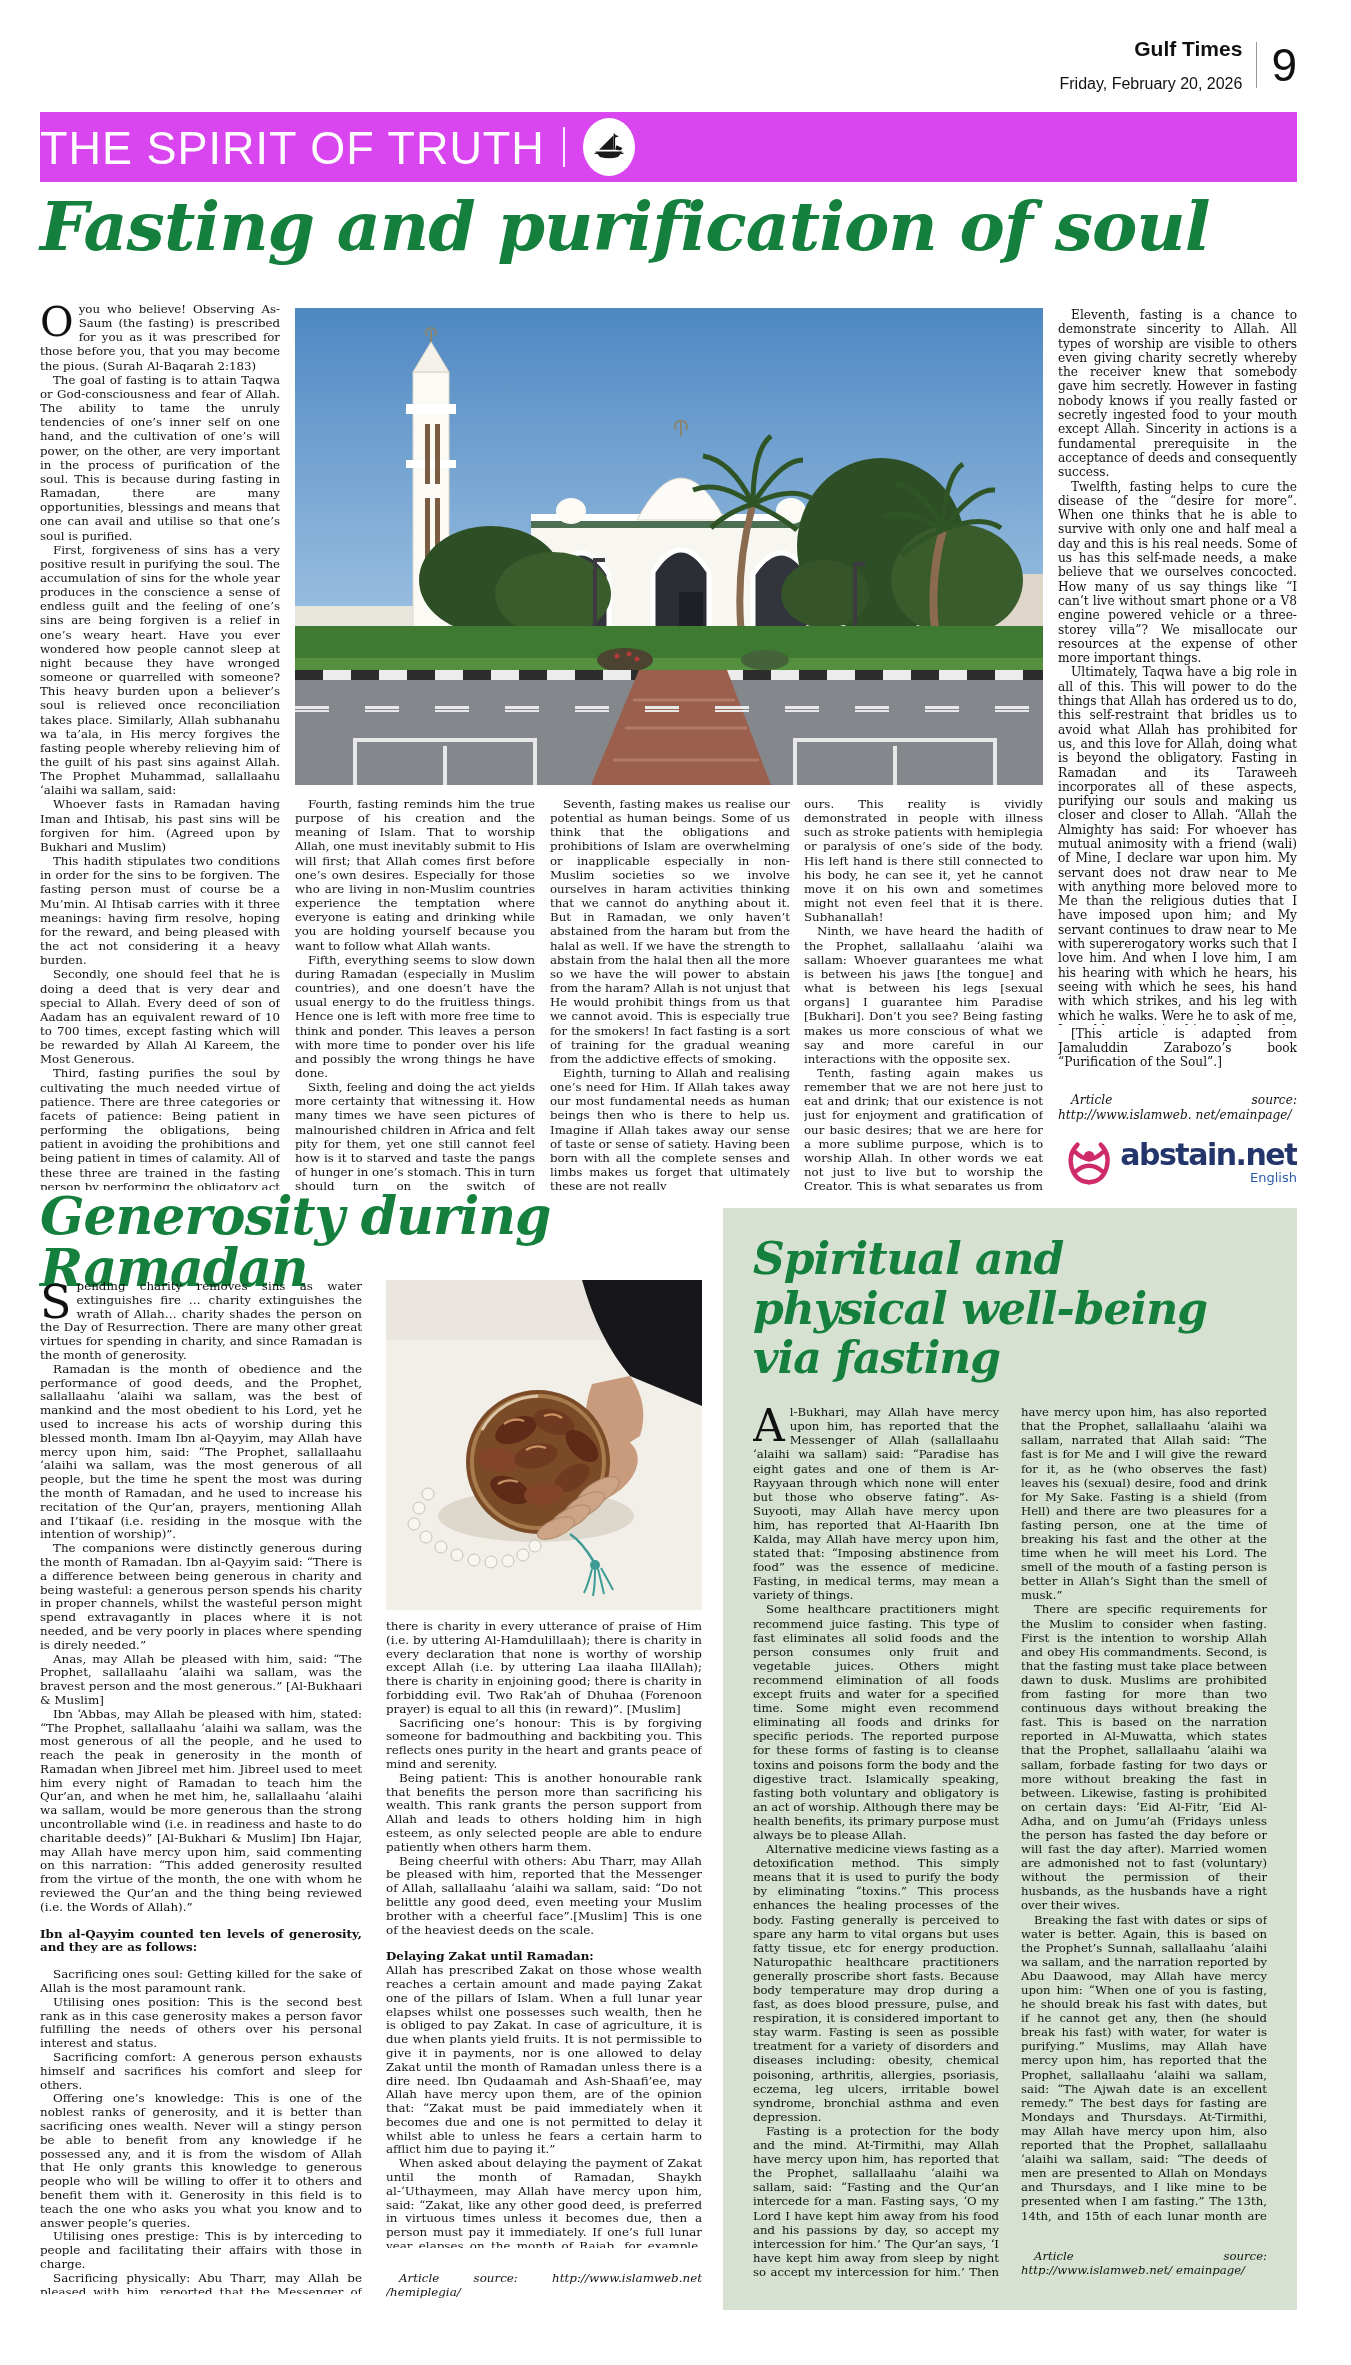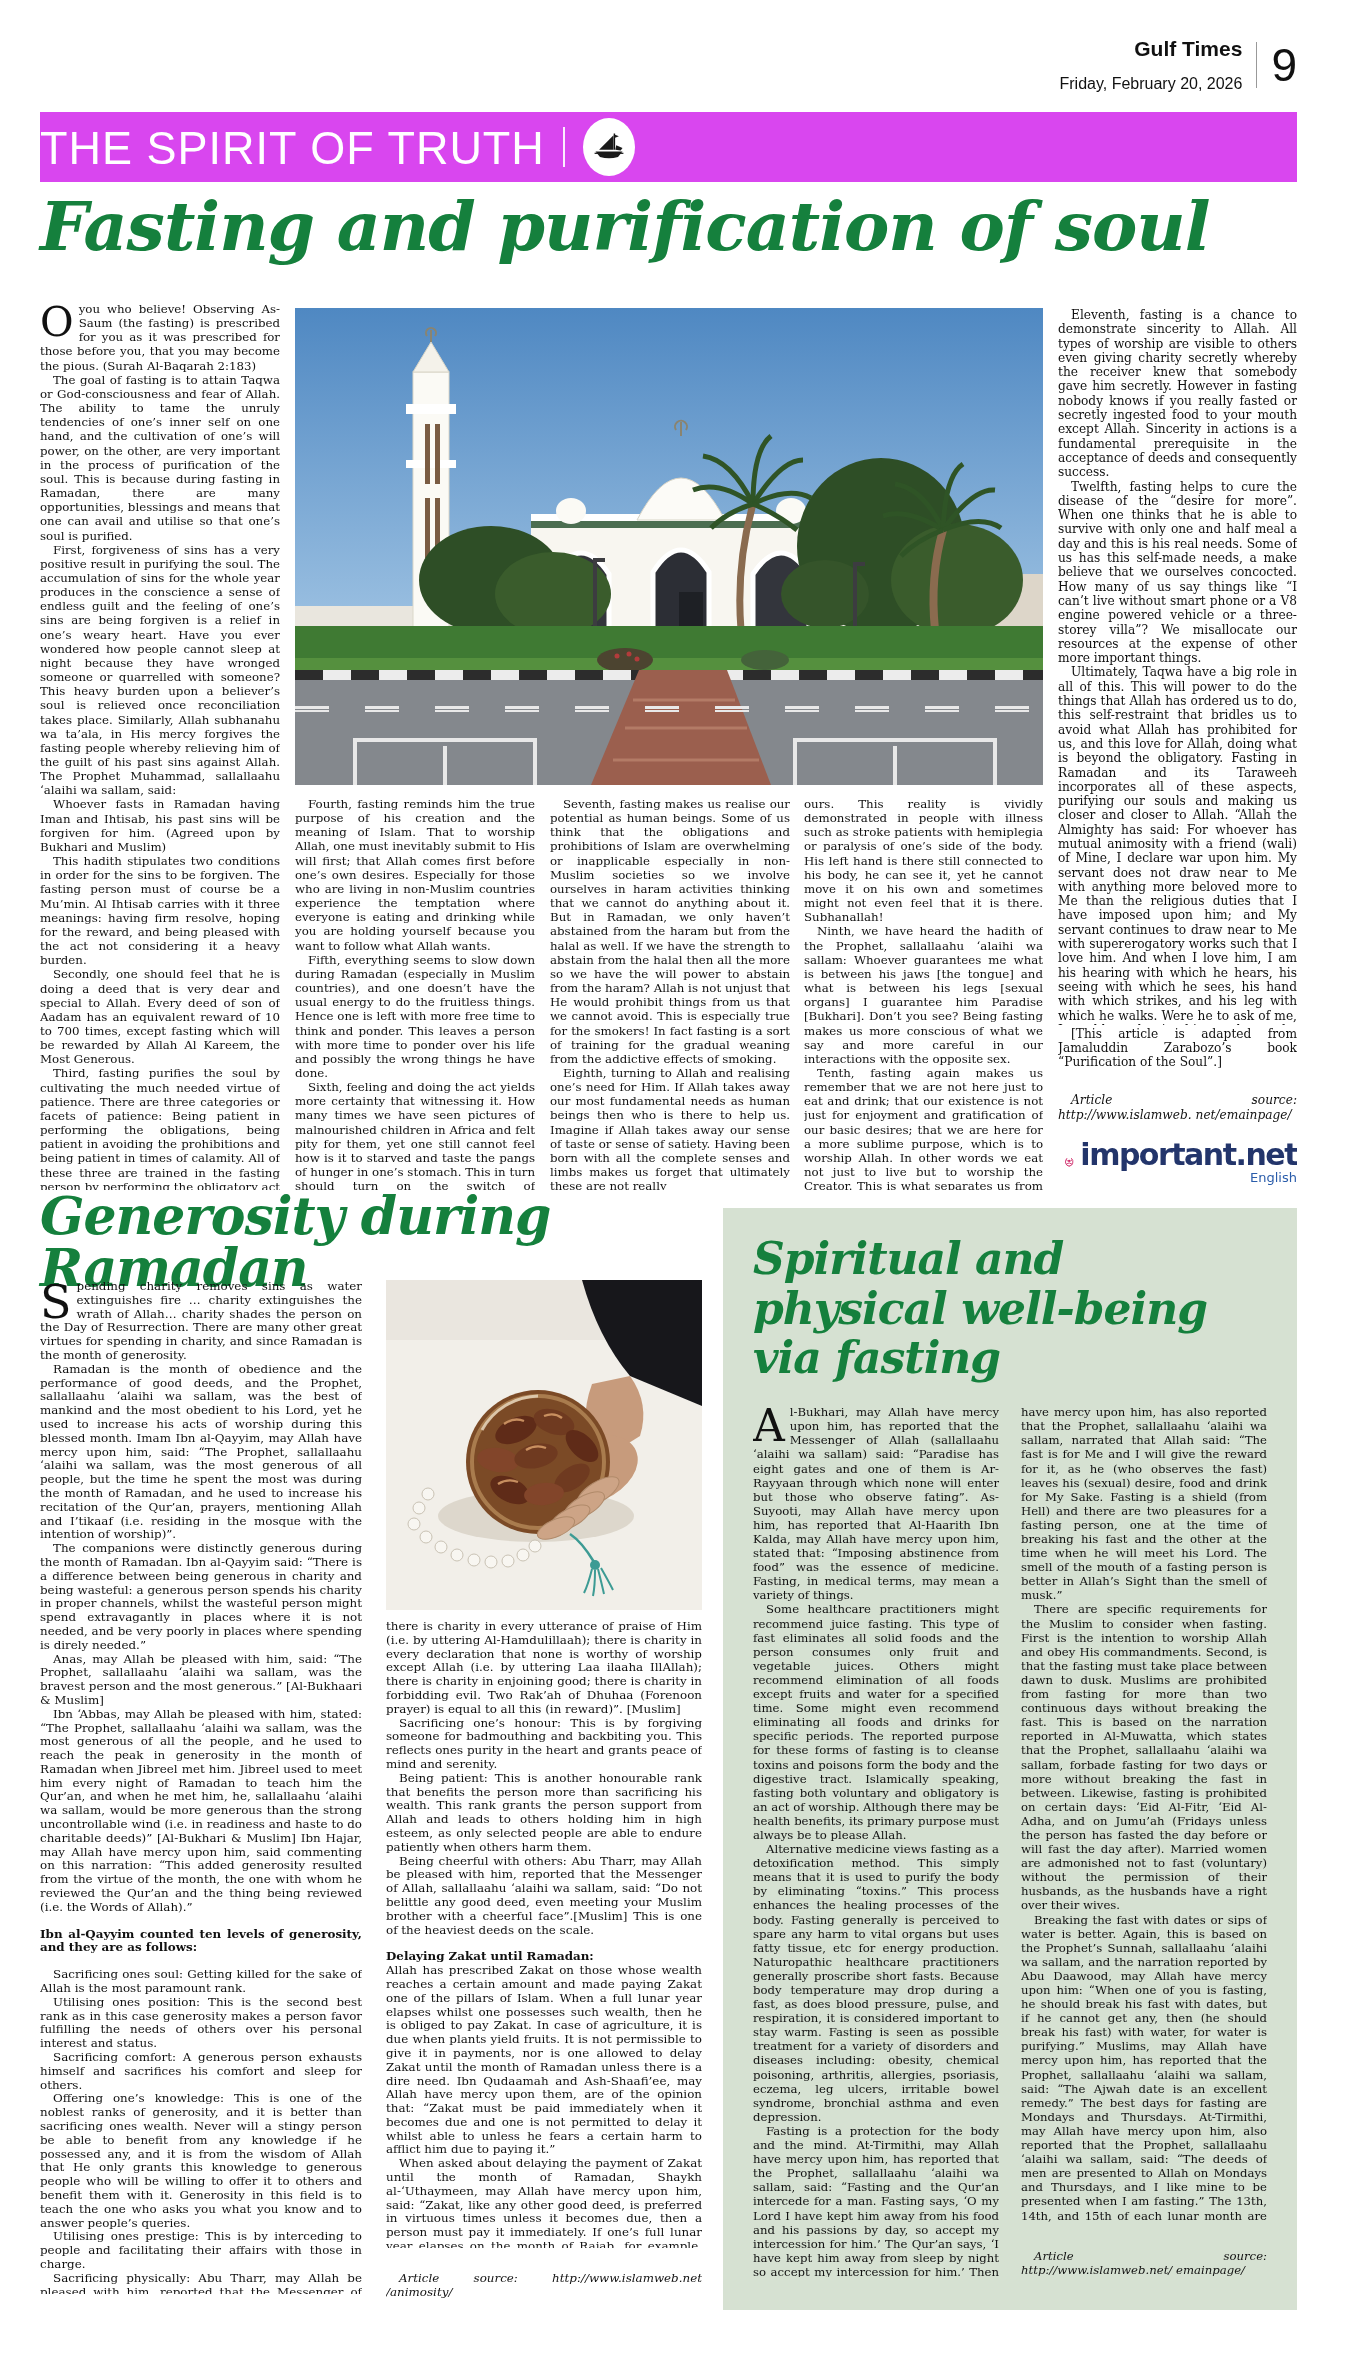--- a/index.html
+++ b/index.html
@@ -232,21 +232,21 @@
       <svg width="52" height="52" viewBox="0 0 52 52">
         <g stroke="#cf2a6a" stroke-width="4.5" fill="none" stroke-linecap="round">
           <path d="M14 8 Q4 18 8 32 Q12 46 26 47"></path>
           <path d="M38 8 Q48 18 44 32 Q40 46 26 47"></path>
           <path d="M12 16 Q26 30 40 16"></path>
           <path d="M12 36 Q26 24 40 36"></path>
         </g>
         <circle cx="26" cy="20" r="5.5" fill="#cf2a6a"></circle>
       </svg>
       <span class="iw-text">
-        <span class="iw-brand">important.net</span>
+        <span class="iw-brand">abstain.net</span>
         <span class="iw-lang">English</span>
       </span>
     </div>
   </section>
 
   <h2 class="hl hl2">Generosity during Ramadan</h2>
 
   <section class="col a2 g1">
       <p class="para drop"><span class="cap">S</span>pending charity removes sins as water extinguishes fire … charity extinguishes the wrath of Allah… charity shades the person on the Day of Resurrection. There are many other great virtues for spending in charity, and since Ramadan is the month of generosity.</p>
       <p class="para">Ramadan is the month of obedience and the performance of good deeds, and the Prophet, sallallaahu ‘alaihi wa sallam, was the best of mankind and the most obedient to his Lord, yet he used to increase his acts of worship during this blessed month. Imam Ibn al-Qayyim, may Allah have mercy upon him, said: “The Prophet, sallallaahu ‘alaihi wa sallam, was the most generous of all people, but the time he spent the most was during the month of Ramadan, and he used to increase his recitation of the Qur’an, prayers, mentioning Allah and I’tikaaf (i.e. residing in the mosque with the intention of worship)”.</p>
@@ -319,21 +319,21 @@
     </figure>
     <div class="flow">
         <p class="para flush">there is charity in every utterance of praise of Him (i.e. by uttering Al-Hamdulillaah); there is charity in every declaration that none is worthy of worship except Allah (i.e. by uttering Laa ilaaha IllAllah); there is charity in enjoining good; there is charity in forbidding evil. Two Rak’ah of Dhuhaa (Forenoon prayer) is equal to all this (in reward)”. [Muslim]</p>
         <p class="para">Sacrificing one’s honour: This is by forgiving someone for badmouthing and backbiting you. This reflects ones purity in the heart and grants peace of mind and serenity.</p>
         <p class="para">Being patient: This is another honourable rank that benefits the person more than sacrificing his wealth. This rank grants the person support from Allah and leads to others holding him in high esteem, as only selected people are able to endure patiently when others harm them.</p>
         <p class="para">Being cheerful with others: Abu Tharr, may Allah be pleased with him, reported that the Messenger of Allah, sallallaahu ‘alaihi wa sallam, said: “Do not belittle any good deed, even meeting your Muslim brother with a cheerful face”.[Muslim] This is one of the heaviest deeds on the scale.</p>
         <p class="para bold flush gap">Delaying Zakat until Ramadan:</p>
         <p class="para flush">Allah has prescribed Zakat on those whose wealth reaches a certain amount and made paying Zakat one of the pillars of Islam. When a full lunar year elapses whilst one possesses such wealth, then he is obliged to pay Zakat. In case of agriculture, it is due when plants yield fruits. It is not permissible to give it in payments, nor is one allowed to delay Zakat until the month of Ramadan unless there is a dire need. Ibn Qudaamah and Ash-Shaafi’ee, may Allah have mercy upon them, are of the opinion that: “Zakat must be paid immediately when it becomes due and one is not permitted to delay it whilst able to unless he fears a certain harm to afflict him due to paying it.”</p>
         <p class="para">When asked about delaying the payment of Zakat until the month of Ramadan, Shaykh al-‘Uthaymeen, may Allah have mercy upon him, said: “Zakat, like any other good deed, is preferred in virtuous times unless it becomes due, then a person must pay it immediately. If one’s full lunar year elapses on the month of Rajab, for example, then he should not delay it until Ramadan and must pay it in Rajab”</p>
       </div>
-    <p class="para source">Article source: http://www.islamweb.net /animosity/</p>
+    <p class="para source">Article source: http://www.islamweb.net /hemiplegia/</p>
   </section>
 
   <aside class="greenbox">
     <h2 class="hl hl3">Spiritual and physical well-being via fasting</h2>
     <div class="gb-cols">
       <div class="gb-col">
           <p class="para drop"><span class="cap">A</span>l-Bukhari, may Allah have mercy upon him, has reported that the Messenger of Allah (sallallaahu ‘alaihi wa sallam) said: “Paradise has eight gates and one of them is Ar-Rayyaan through which none will enter but those who observe fating”. As-Suyooti, may Allah have mercy upon him, has reported that Al-Haarith Ibn Kalda, may Allah have mercy upon him, stated that: “Imposing abstinence from food” was the essence of medicine. Fasting, in medical terms, may mean a variety of things.</p>
           <p class="para">Some healthcare practitioners might recommend juice fasting. This type of fast eliminates all solid foods and the person consumes only fruit and vegetable juices. Others might recommend elimination of all foods except fruits and water for a specified time. Some might even recommend eliminating all foods and drinks for specific periods. The reported purpose for these forms of fasting is to cleanse toxins and poisons form the body and the digestive tract. Islamically speaking, fasting both voluntary and obligatory is an act of worship. Although there may be health benefits, its primary purpose must always be to please Allah.</p>
           <p class="para">Alternative medicine views fasting as a detoxification method. This simply means that it is used to purify the body by eliminating “toxins.” This process enhances the healing processes of the body. Fasting generally is perceived to spare any harm to vital organs but uses fatty tissue, etc for energy production. Naturopathic healthcare practitioners generally proscribe short fasts. Because body temperature may drop during a fast, as does blood pressure, pulse, and respiration, it is considered important to stay warm. Fasting is seen as possible treatment for a variety of disorders and diseases including: obesity, chemical poisoning, arthritis, allergies, psoriasis, eczema, leg ulcers, irritable bowel syndrome, bronchial asthma and even depression.</p>
           <p class="para">Fasting is a protection for the body and the mind. At-Tirmithi, may Allah have mercy upon him, has reported that the Prophet, sallallaahu ‘alaihi wa sallam, said: “Fasting and the Qur’an intercede for a man. Fasting says, ‘O my Lord I have kept him away from his food and his passions by day, so accept my intercession for him.’ The Qur’an says, ‘I have kept him away from sleep by night so accept my intercession for him.’ Then their intercession is accepted.” Research has shown that fasting can improve the control of diabetes. Another study has shown that fasting improved the health of persons with irritable bowel syndrome and constipation. Another study suggests that fasting may improve cholesterol levels.</p>

